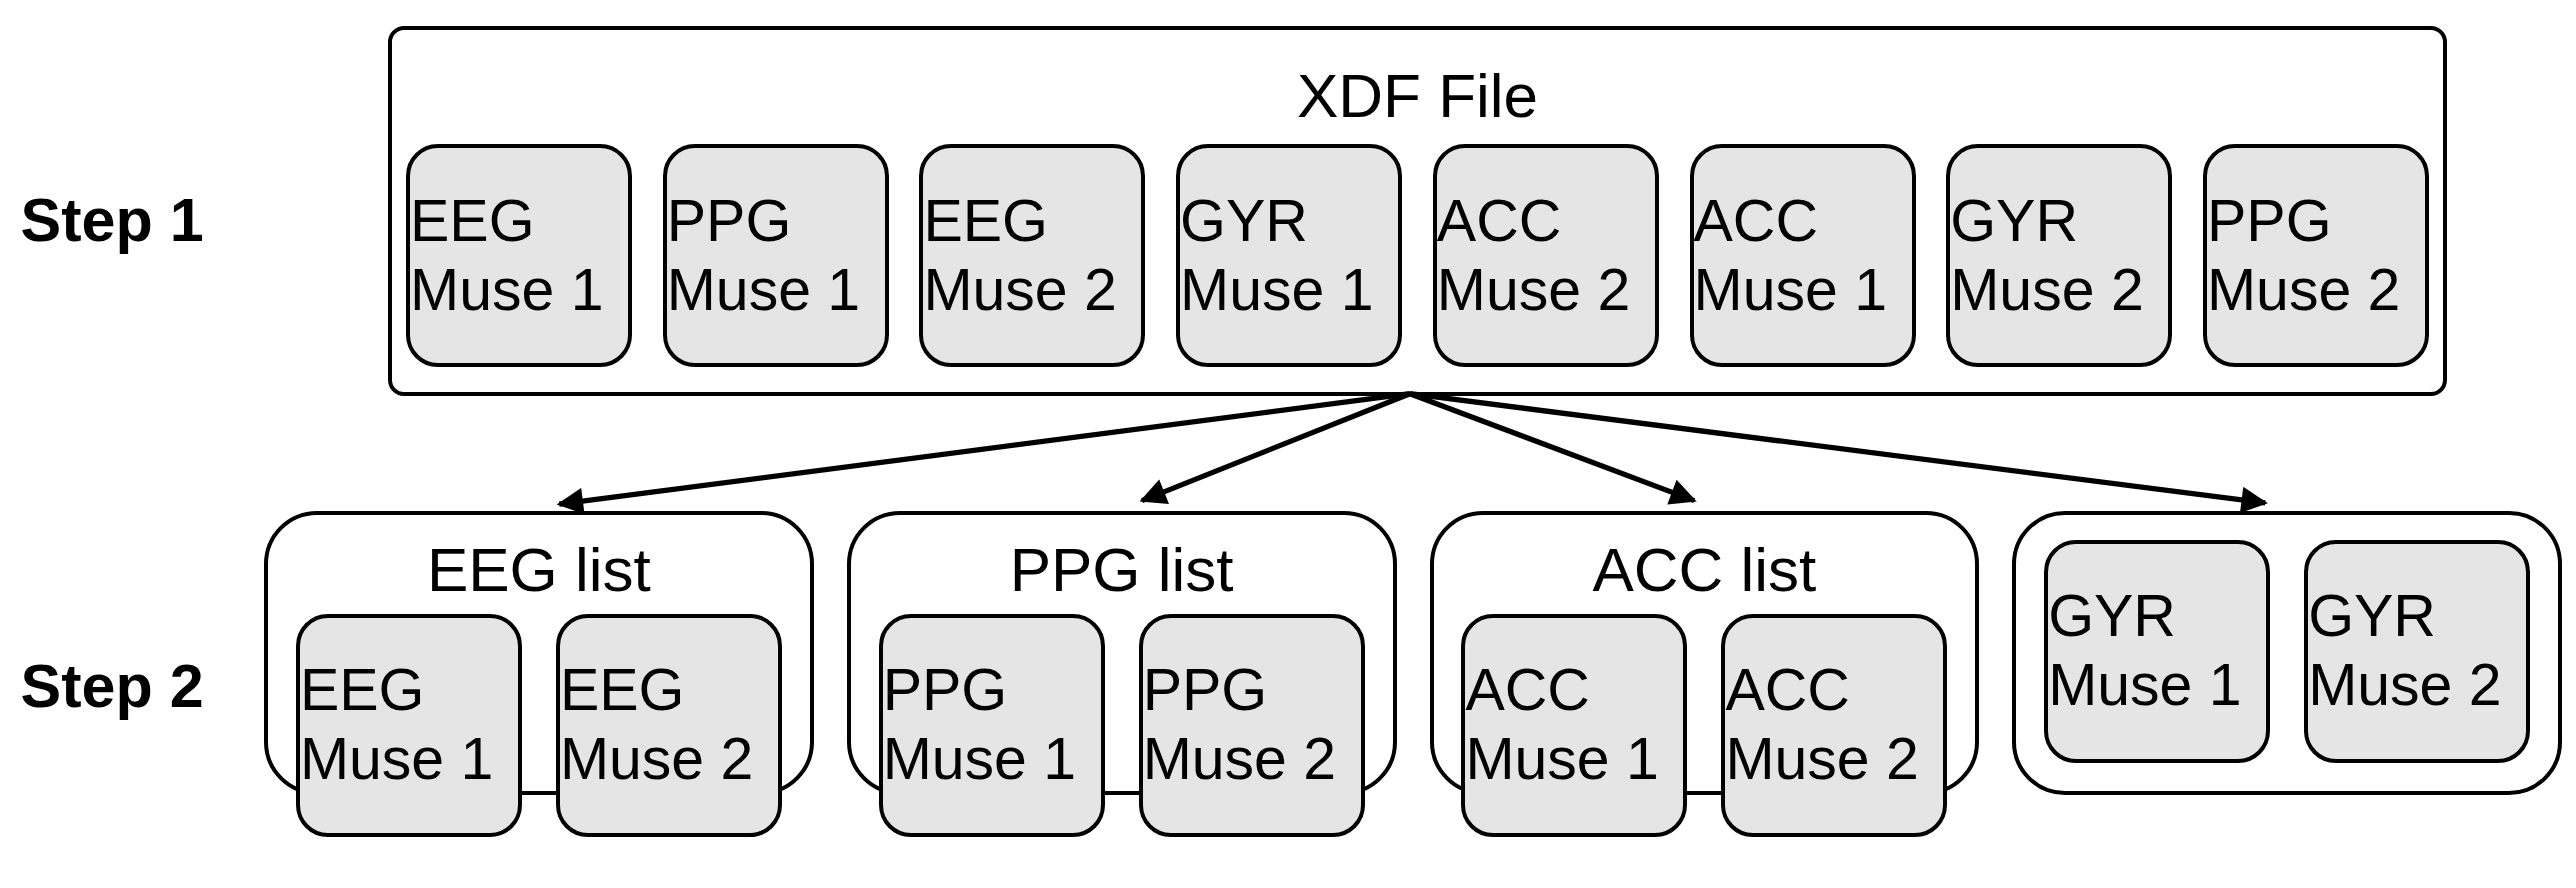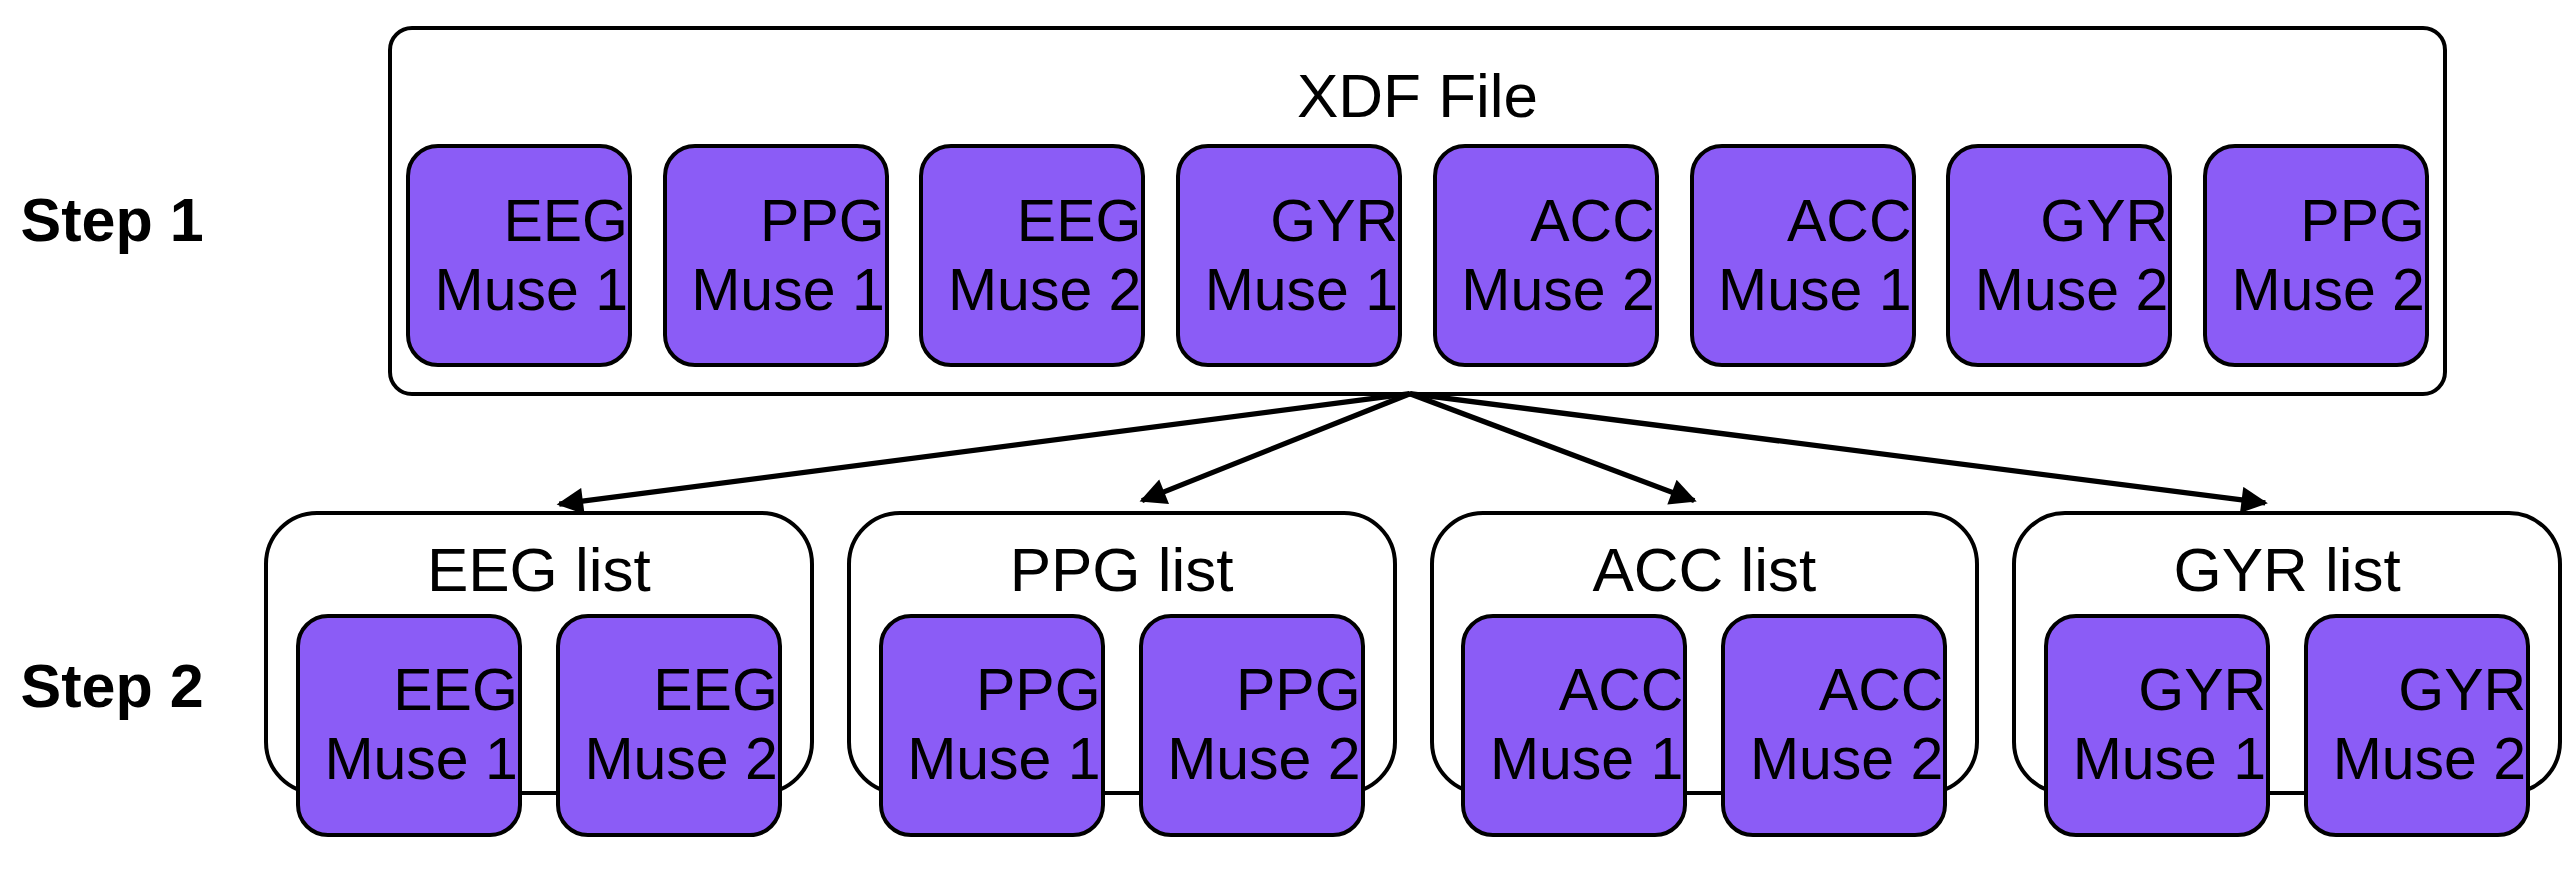--- a/index.html
+++ b/index.html
@@ -33,21 +33,21 @@
     flex-direction: column;
     align-items: center;
   }
 
   .xdf-box {
     position: absolute;
     left: 388px;
     top: 26.4px;
     width: 2059px;
     height: 370px;
-    border-radius: 24px;
+    border-radius: 16px;
     padding: 29px 14px 0 14px;
   }
 
   .box-title {
     font-size: 62px;
     line-height: 1.2;
     text-align: center;
     white-space: nowrap;
   }
 
@@ -60,26 +60,26 @@
 
   .stream-box {
     width: 226px;
     height: 223px;
     flex: none;
     border: 4.7px solid #000;
     border-radius: 32px;
     box-sizing: border-box;
     display: flex;
     flex-direction: column;
-    align-items: flex-end;
+    align-items: flex-start;
     justify-content: center;
     font-size: 59px;
     line-height: 1.17;
     text-align: center;
-    background: #8b5cf6;
+    background: #e5e5e5;
   }
   .stream-box div { white-space: nowrap; }
 
   .arrows {
     position: absolute;
     left: 0; top: 0;
     width: 2576px;
     height: 889px;
     pointer-events: none;
   }
@@ -204,21 +204,20 @@
           <div>Muse 1</div>
         </div>
         <div class="stream-box">
           <div>ACC</div>
           <div>Muse 2</div>
         </div>
       </div>
     </div>
 
     <div class="outer-box list-box">
-      <div class="box-title">GYR list</div>
       <div class="pair-row">
         <div class="stream-box">
           <div>GYR</div>
           <div>Muse 1</div>
         </div>
         <div class="stream-box">
           <div>GYR</div>
           <div>Muse 2</div>
         </div>
       </div>

